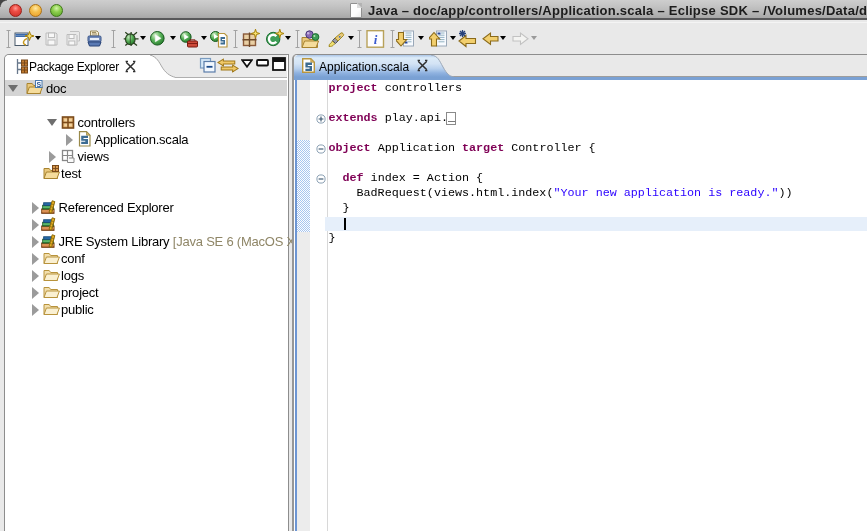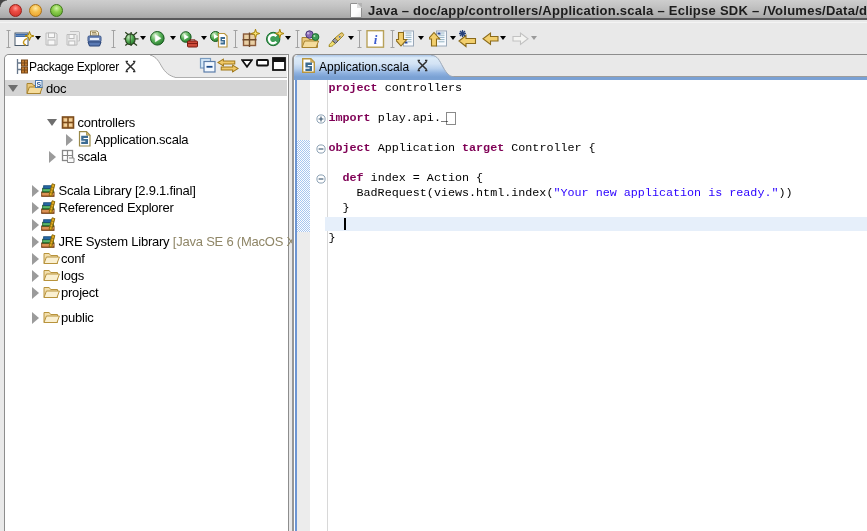--- a/index.html
+++ b/index.html
@@ -300,71 +300,67 @@
         </svg>
         <div class="lbl" style="left:89.5px">Application.scala</div>
       </div>
 <div class="row" style="top:69px">
         <div class="tw-c" style="left:44px"></div>
         <svg class="icon" style="left:55px" width="17" height="16" viewBox="0 0 17 16">
           <rect x="2.5" y="2.5" width="10" height="10" fill="#fff" stroke="#888888" stroke-width="1.3"></rect>
           <path d="M7.5,2.5 V12.5 M2.5,7.5 H12.5" stroke="#888888" stroke-width="1.2"></path>
           <path d="M9,10 h5 l0,4.5 h-6.5 l0,-3" fill="#fafafa" stroke="#888888" stroke-width="1"></path>
         </svg>
-        <div class="lbl" style="left:72.5px">scala</div>
-      </div>
-<div class="row" style="top:103px">
+        <div class="lbl" style="left:72.5px">views</div>
+      </div>
+<div class="row" style="top:86px">
+        <svg class="icon" style="left:38px" width="17" height="16" viewBox="0 0 17 16">
+          <path d="M1,3.5 h5.2 l1.5,2 h6.8 v8 h-13.5 Z" fill="#e9c87c" stroke="#a8832f"></path>
+          <path d="M1,13.5 L3.4,7 h13 l-2.4,6.5 Z" fill="#f5dc9c" stroke="#a8832f"></path>
+          <rect x="9.5" y="0.5" width="6" height="6" fill="#d89a50" stroke="#78491a"></rect>
+          <path d="M12.5,0.5 V6.5 M9.5,3.5 H15.5" stroke="#78491a" stroke-width="0.9"></path>
+        </svg>
+        <div class="lbl" style="left:56px">test</div>
+      </div>
+<div class="row" style="top:120px">
         <div class="tw-c" style="left:27px"></div>
         <svg class="icon" style="left:36px" width="17" height="16" viewBox="0 0 17 16">
           <rect x="0.7" y="10" width="12.3" height="4.3" fill="#cd7d42" stroke="#6e3a10"></rect>
           <path d="M0.7,12 h12.3" stroke="#e8a86a" stroke-width="1"></path>
           <rect x="1.7" y="6.3" width="10.6" height="3.7" fill="#3a9a4a" stroke="#1e5a24"></rect>
           <path d="M1.7,8.1 h10.6" stroke="#7acc8a" stroke-width="0.9"></path>
           <rect x="2.7" y="3.8" width="8" height="2.5" fill="#2a6fb0" stroke="#174a78"></rect>
           <path d="M11.2,1.8 l2.6,0.8 -3.2,11.6 -2.6,-0.8 Z" fill="#e8b020" stroke="#8a6a10"></path>
           <path d="M10.5,4.9 l2.7,0.8 M9.7,7.7 l2.7,0.8 M8.9,10.5 l2.7,0.8" stroke="#8a6a10" stroke-width="0.8"></path>
         </svg>
-        <div class="lbl" style="left:53.5px">Scala Library [2.9.1.final]</div>
-      </div>
-<div class="row" style="top:120px">
+        <div class="lbl" style="left:53.5px">Referenced Explorer</div>
+      </div>
+<div class="row" style="top:137px">
         <div class="tw-c" style="left:27px"></div>
         <svg class="icon" style="left:36px" width="17" height="16" viewBox="0 0 17 16">
           <rect x="0.7" y="10" width="12.3" height="4.3" fill="#cd7d42" stroke="#6e3a10"></rect>
           <path d="M0.7,12 h12.3" stroke="#e8a86a" stroke-width="1"></path>
           <rect x="1.7" y="6.3" width="10.6" height="3.7" fill="#3a9a4a" stroke="#1e5a24"></rect>
           <path d="M1.7,8.1 h10.6" stroke="#7acc8a" stroke-width="0.9"></path>
           <rect x="2.7" y="3.8" width="8" height="2.5" fill="#2a6fb0" stroke="#174a78"></rect>
           <path d="M11.2,1.8 l2.6,0.8 -3.2,11.6 -2.6,-0.8 Z" fill="#e8b020" stroke="#8a6a10"></path>
           <path d="M10.5,4.9 l2.7,0.8 M9.7,7.7 l2.7,0.8 M8.9,10.5 l2.7,0.8" stroke="#8a6a10" stroke-width="0.8"></path>
         </svg>
-        <div class="lbl" style="left:53.5px">Referenced Explorer</div>
-      </div>
-<div class="row" style="top:137px">
+      </div>
+<div class="row" style="top:154px">
         <div class="tw-c" style="left:27px"></div>
         <svg class="icon" style="left:36px" width="17" height="16" viewBox="0 0 17 16">
           <rect x="0.7" y="10" width="12.3" height="4.3" fill="#cd7d42" stroke="#6e3a10"></rect>
           <path d="M0.7,12 h12.3" stroke="#e8a86a" stroke-width="1"></path>
           <rect x="1.7" y="6.3" width="10.6" height="3.7" fill="#3a9a4a" stroke="#1e5a24"></rect>
           <path d="M1.7,8.1 h10.6" stroke="#7acc8a" stroke-width="0.9"></path>
           <rect x="2.7" y="3.8" width="8" height="2.5" fill="#2a6fb0" stroke="#174a78"></rect>
           <path d="M11.2,1.8 l2.6,0.8 -3.2,11.6 -2.6,-0.8 Z" fill="#e8b020" stroke="#8a6a10"></path>
           <path d="M10.5,4.9 l2.7,0.8 M9.7,7.7 l2.7,0.8 M8.9,10.5 l2.7,0.8" stroke="#8a6a10" stroke-width="0.8"></path>
         </svg>
-      </div>
-<div class="row" style="top:154px">
-        <div class="tw-c" style="left:27px"></div>
-        <svg class="icon" style="left:36px" width="17" height="16" viewBox="0 0 17 16">
-          <rect x="0.7" y="10" width="12.3" height="4.3" fill="#cd7d42" stroke="#6e3a10"></rect>
-          <path d="M0.7,12 h12.3" stroke="#e8a86a" stroke-width="1"></path>
-          <rect x="1.7" y="6.3" width="10.6" height="3.7" fill="#3a9a4a" stroke="#1e5a24"></rect>
-          <path d="M1.7,8.1 h10.6" stroke="#7acc8a" stroke-width="0.9"></path>
-          <rect x="2.7" y="3.8" width="8" height="2.5" fill="#2a6fb0" stroke="#174a78"></rect>
-          <path d="M11.2,1.8 l2.6,0.8 -3.2,11.6 -2.6,-0.8 Z" fill="#e8b020" stroke="#8a6a10"></path>
-          <path d="M10.5,4.9 l2.7,0.8 M9.7,7.7 l2.7,0.8 M8.9,10.5 l2.7,0.8" stroke="#8a6a10" stroke-width="0.8"></path>
-        </svg>
         <div class="lbl" style="left:53.5px">JRE System Library <span class="gray">[Java SE 6 (MacOS X Def</span></div>
       </div>
 <div class="row" style="top:171px">
         <div class="tw-c" style="left:27px"></div>
         <svg class="icon" style="left:38px" width="17" height="16" viewBox="0 0 17 16">
           <path d="M1,3.5 h5.2 l1.5,2 h6.8 v8 h-13.5 Z" fill="#f2dfad" stroke="#b8933c"></path>
           <path d="M1,13.5 L3.4,7 h13 l-2.4,6.5 Z" fill="#faf0d2" stroke="#b8933c"></path>
         </svg>
         <div class="lbl" style="left:56px">conf</div>
       </div>
@@ -377,21 +373,21 @@
         <div class="lbl" style="left:56px">logs</div>
       </div>
 <div class="row" style="top:205px">
         <div class="tw-c" style="left:27px"></div>
         <svg class="icon" style="left:38px" width="17" height="16" viewBox="0 0 17 16">
           <path d="M1,3.5 h5.2 l1.5,2 h6.8 v8 h-13.5 Z" fill="#f2dfad" stroke="#b8933c"></path>
           <path d="M1,13.5 L3.4,7 h13 l-2.4,6.5 Z" fill="#faf0d2" stroke="#b8933c"></path>
         </svg>
         <div class="lbl" style="left:56px">project</div>
       </div>
-<div class="row" style="top:230px">
+<div class="row" style="top:222px">
         <div class="tw-c" style="left:27px"></div>
         <svg class="icon" style="left:38px" width="17" height="16" viewBox="0 0 17 16">
           <path d="M1,3.5 h5.2 l1.5,2 h6.8 v8 h-13.5 Z" fill="#f2dfad" stroke="#b8933c"></path>
           <path d="M1,13.5 L3.4,7 h13 l-2.4,6.5 Z" fill="#faf0d2" stroke="#b8933c"></path>
         </svg>
         <div class="lbl" style="left:56px">public</div>
       </div>
   </div>
 </div>
 
@@ -439,21 +435,21 @@
         <circle cx="5" cy="5" r="4.1" fill="#fff" stroke="#7e95aa" stroke-width="0.9"></circle>
         <path d="M2.6,5 H7.4" stroke="#33506b" stroke-width="1.1"></path>
       </svg>
     <svg class="fold" style="top:93.5px" width="10" height="10" viewBox="0 0 10 10">
         <circle cx="5" cy="5" r="4.1" fill="#fff" stroke="#7e95aa" stroke-width="0.9"></circle>
         <path d="M2.6,5 H7.4" stroke="#33506b" stroke-width="1.1"></path>
       </svg>
     <div class="abs" id="impbox"></div>
     <div class="abs" id="code"><span class="kw">project</span> controllers
 
-<span class="kw">import</span> play.api._
+<span class="kw">extends</span> play.api._
 
 <span class="kw">object</span> Application <span class="kw">target</span> Controller {
 
   <span class="kw">def</span> index = Action {
     BadRequest(views.html.index(<span class="str">"Your new application is ready."</span>))
   }
 
 }</div>
   </div>
 </div>

